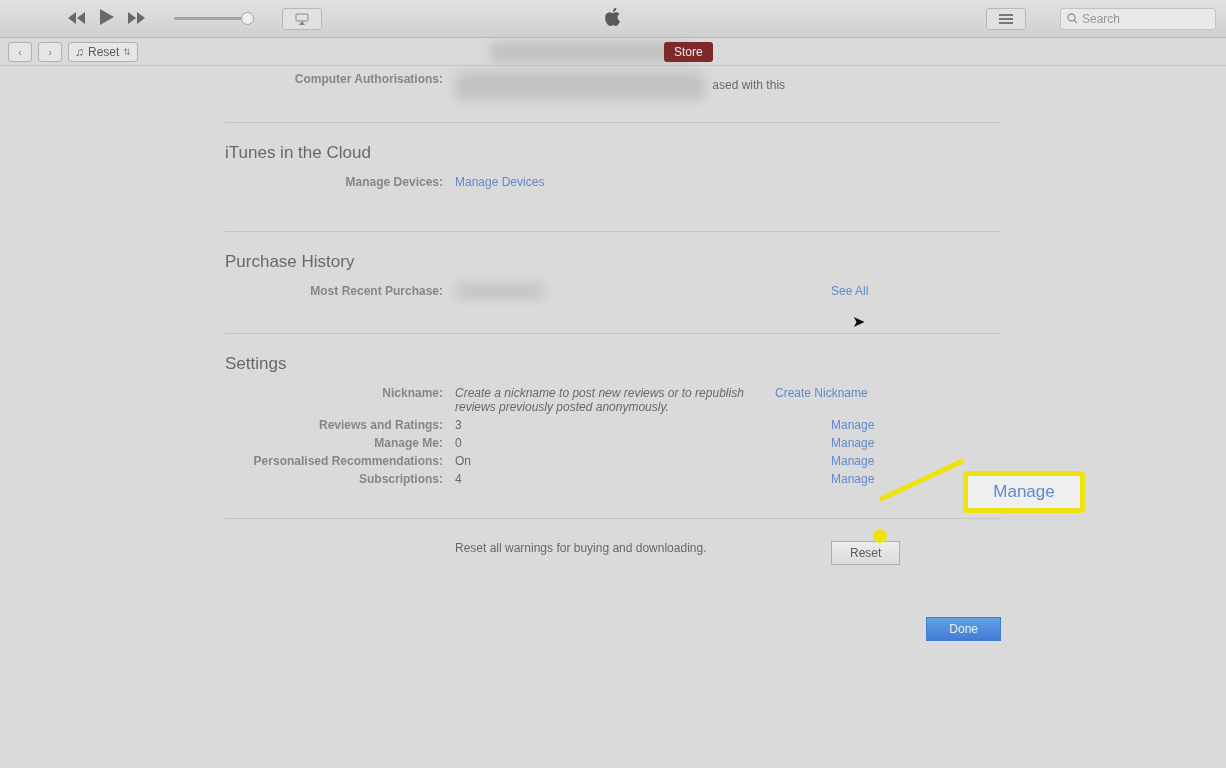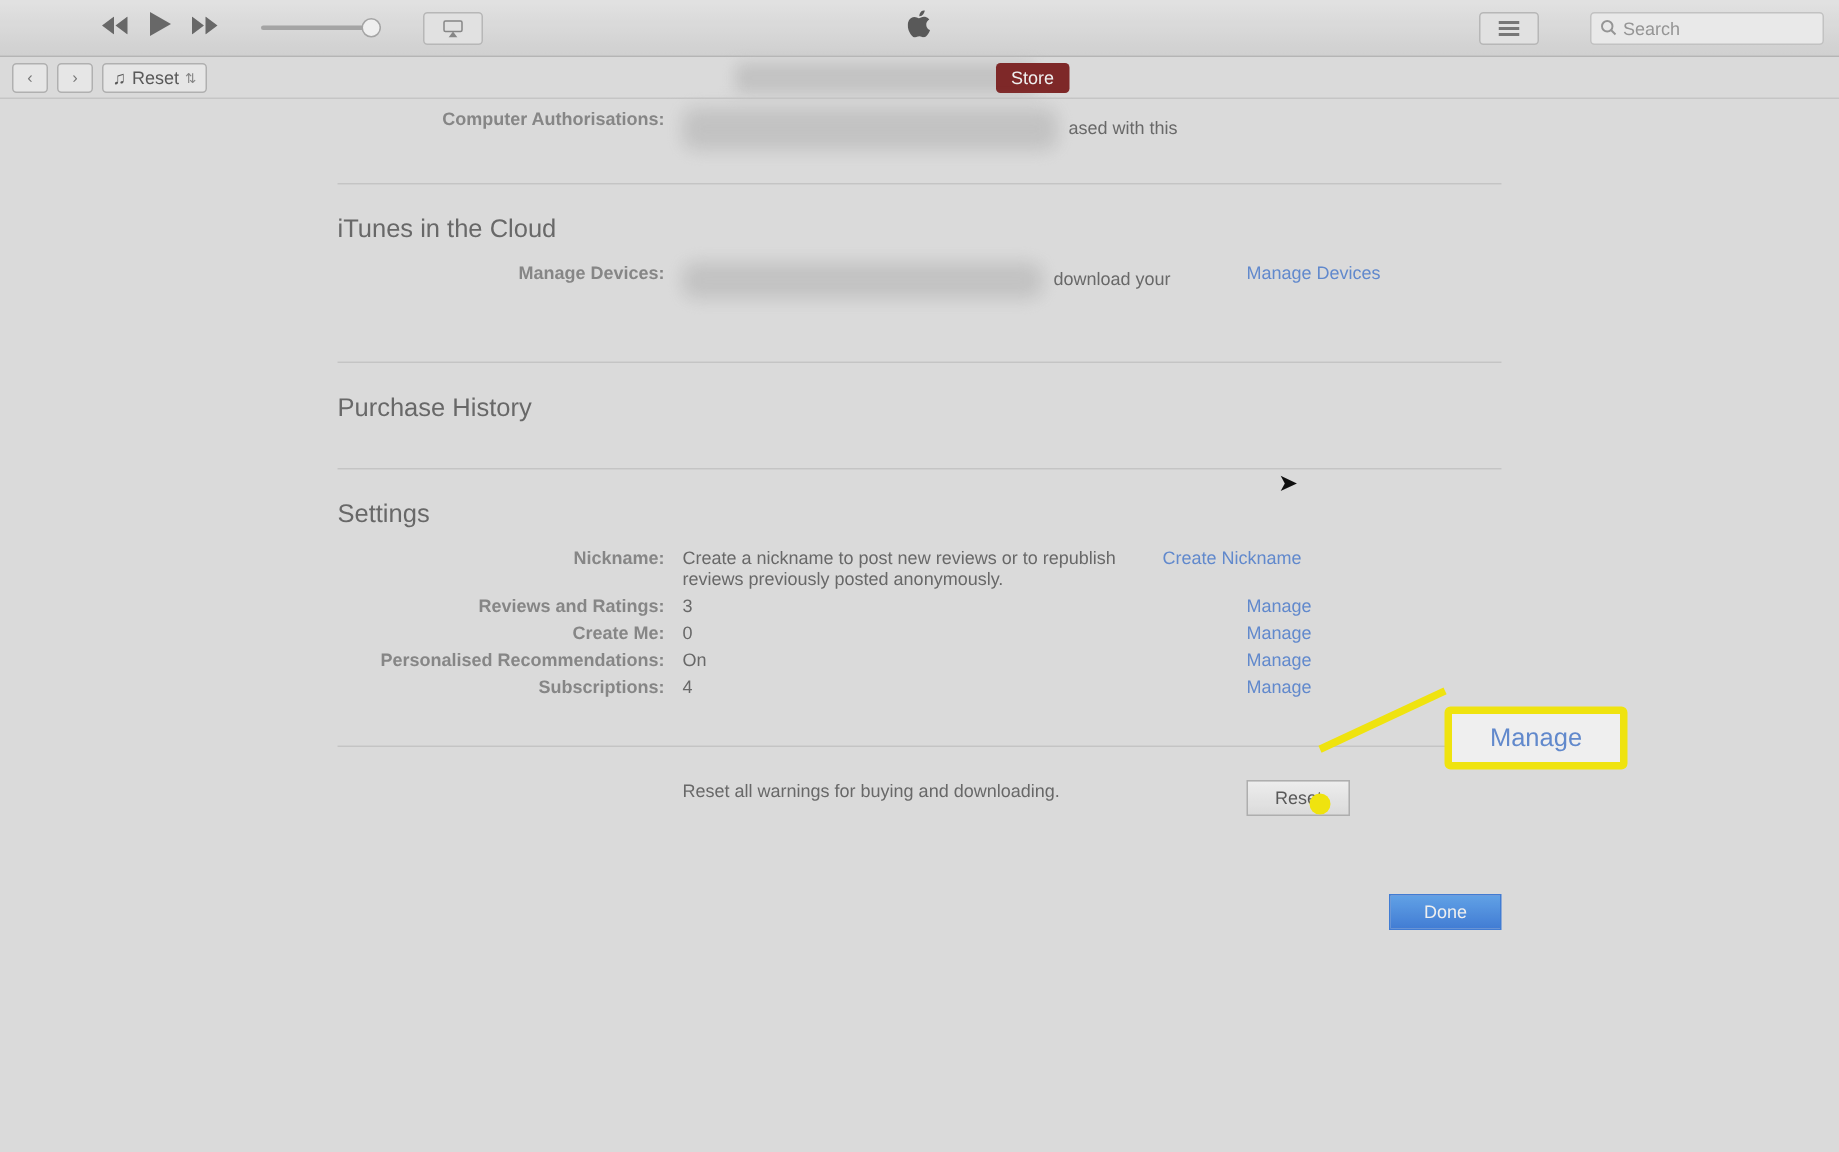--- a/index.html
+++ b/index.html
@@ -116,47 +116,48 @@
       <span style="margin-left:4px;">ased with this</span>
     </div>
     <div class="link-col"></div>
   </div>
 
   <div class="divider"></div>
 
   <div class="section-title">iTunes in the Cloud</div>
   <div class="row">
     <div class="label-col">Manage Devices:</div>
-    <div class="value-col">
-      <span class="blur" style="width:240px;height:24px;vertical-align:middle;"></span>
-      <span style="margin-left:4px;">download your</span>
-    </div>
     <div class="link-col"><span class="link">Manage Devices</span></div>
   </div>
 
   <div class="divider" style="margin-top:40px;"></div>
 
   <div class="section-title">Purchase History</div>
+  <div class="row">
+    <div class="label-col">Most Recent Purchase:</div>
+    <div class="value-col"><span class="blur" style="width:90px;height:14px;"></span></div>
+    <div class="link-col"><span class="link">See All</span></div>
+  </div>
 
   <div class="divider" style="margin-top:30px;"></div>
 
   <div class="section-title">Settings</div>
 
   <div class="row">
     <div class="label-col">Nickname:</div>
-    <div class="value-col" style="max-width:320px;">Create a nickname to post new reviews or to republish reviews previously posted anonymously.</div>
+    <div class="value-col" style="max-width:320px;font-style:italic;">Create a nickname to post new reviews or to republish reviews previously posted anonymously.</div>
     <div class="link-col"><span class="link">Create Nickname</span></div>
   </div>
   <div class="row">
     <div class="label-col">Reviews and Ratings:</div>
     <div class="value-col">3</div>
     <div class="link-col"><span class="link">Manage</span></div>
   </div>
   <div class="row">
-    <div class="label-col">Create Me:</div>
+    <div class="label-col">Manage Me:</div>
     <div class="value-col">0</div>
     <div class="link-col"><span class="link">Manage</span></div>
   </div>
   <div class="row">
     <div class="label-col">Personalised Recommendations:</div>
     <div class="value-col">On</div>
     <div class="link-col"><span class="link">Manage</span></div>
   </div>
   <div class="row">
     <div class="label-col">Subscriptions:</div>

